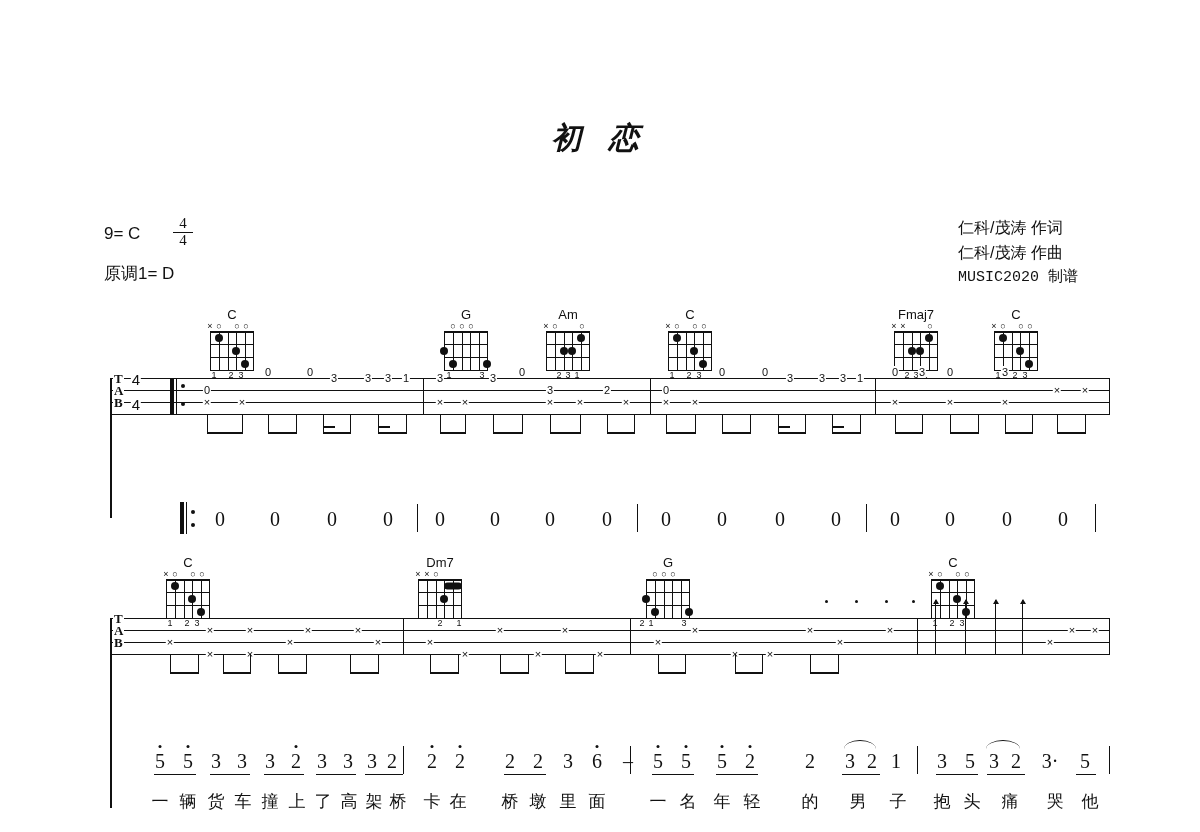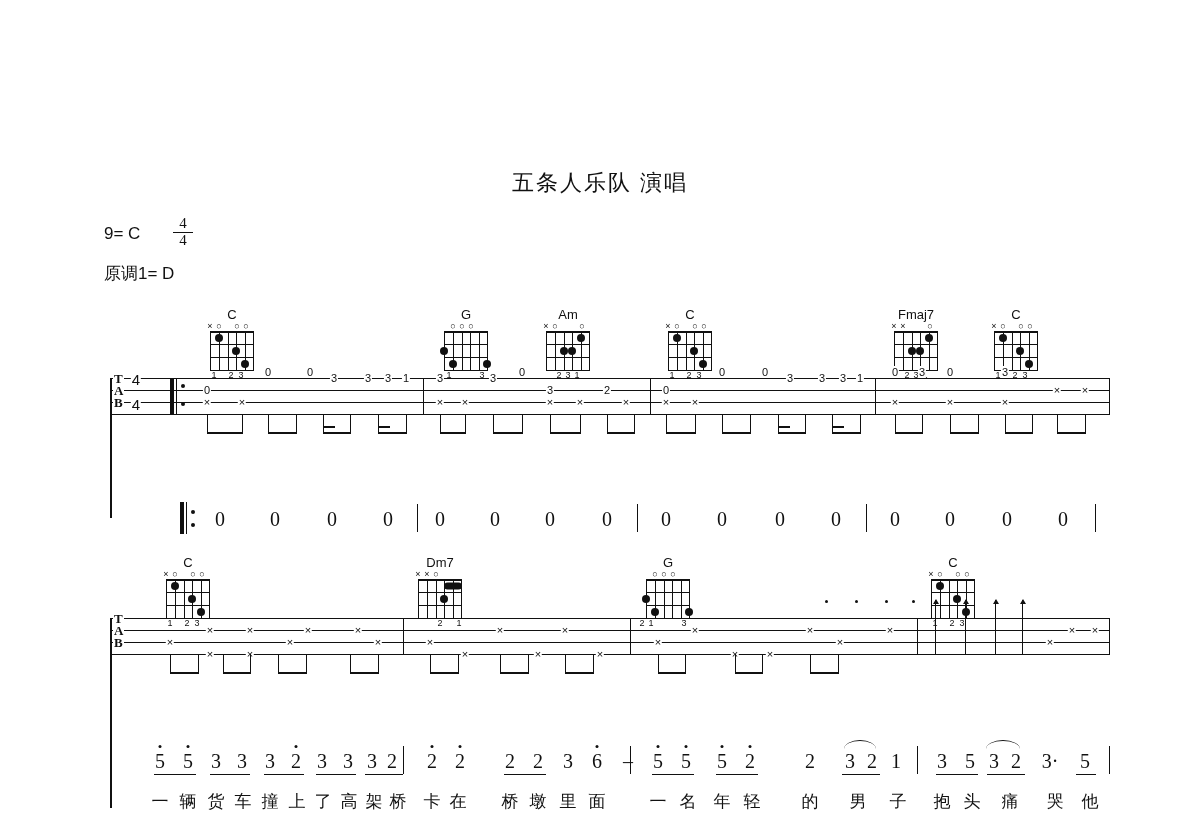--- a/index.html
+++ b/index.html
@@ -65,29 +65,34 @@
   .ndot{position:absolute;width:3px;height:3px;border-radius:50%;background:#111;transform:translateX(-50%);}
   .lyric{position:absolute;font-family:"Liberation Sans",sans-serif;font-size:17px;transform:translateX(-50%);white-space:nowrap;}
   .tie{position:absolute;border-top:1.3px solid #111;border-radius:50%/100% 100% 0 0;height:8px;}
   .dash{position:absolute;font-family:"Liberation Serif",serif;font-size:20px;transform:translateX(-50%);}
 </style>
 </head>
 <body>
 
 <div class="sheet">
 
-  <div class="subtitle">五条人乐队 演唱</div>
+  <div class="title">初 恋</div>
 
   <div class="keyline">9= C</div>
   <div class="meter">
     <span class="num">4</span>
     <span class="den">4</span>
   </div>
   <div class="origkey">原调1= D</div>
 
+  <div class="credits">
+    <div>仁科/茂涛 作词</div>
+    <div>仁科/茂涛 作曲</div>
+    <div class="mono">MUSIC2020 制谱</div>
+  </div>
 
   <div class="chord" style="left:204px;top:308px;">
     <div class="cname">C</div>
     <div class="marks">
       <span style="left:6px;">×</span>
         <span style="left:15px;">○</span>
         <span style="left:33px;">○</span>
         <span style="left:42px;">○</span>
     </div>
     <div class="grid">

